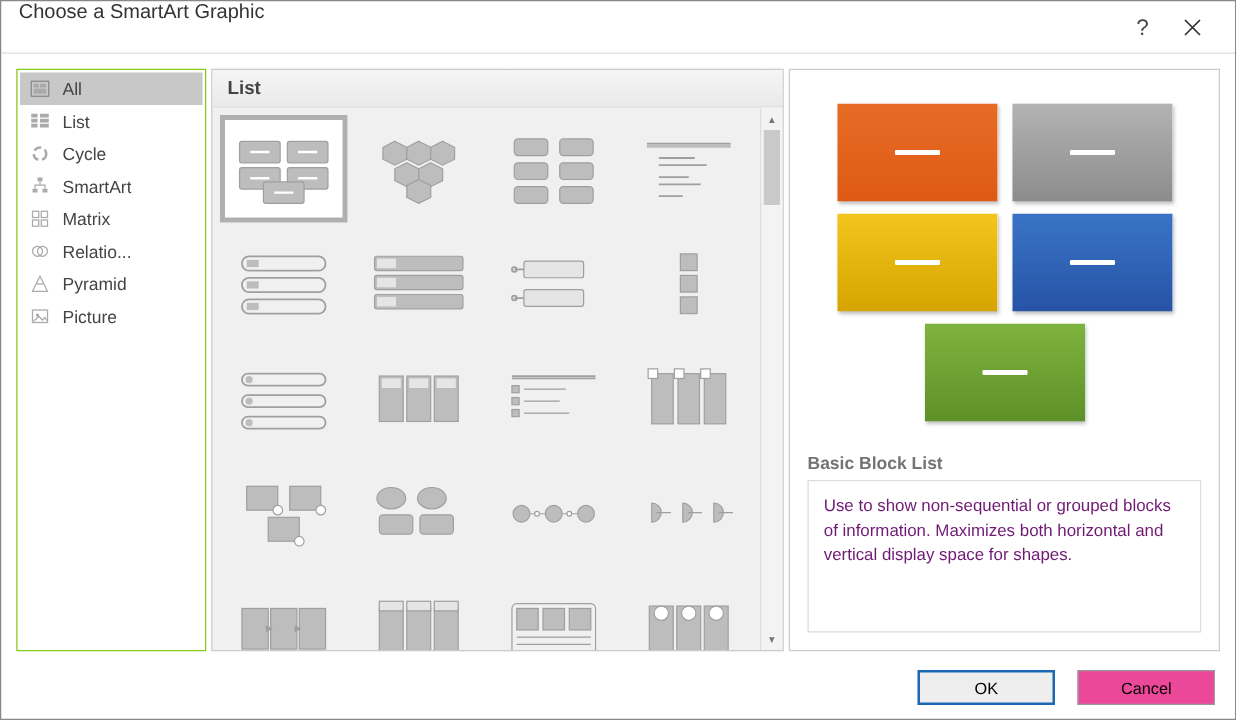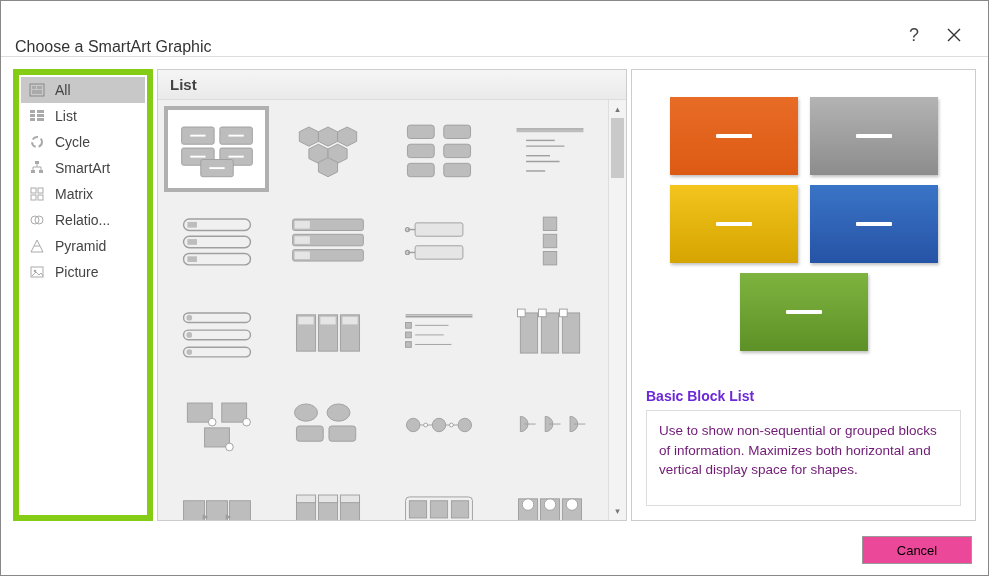--- a/index.html
+++ b/index.html
@@ -1,42 +1,42 @@
 <!DOCTYPE html>
 <html><head>
 <meta charset="utf-8">
 <style>
 * { box-sizing: border-box; margin: 0; padding: 0; font-family: "Segoe UI", Tahoma, sans-serif; font-size: 13px; }
 body { background: #fff; width: 989px; height: 576px; border: 1px solid #888; overflow: hidden; display: flex; flex-direction: column; }
-.titlebar { height: 56px; display: flex; align-items: flex-end; padding: 0 14px; border-bottom: 1px solid #ddd; }
+.titlebar { height: 42px; display: flex; align-items: flex-start; padding: 0 14px; border-bottom: 1px solid #ddd; }
 .titlebar .title { font-size: 16px; color: #333; flex: 1; }
 .titlebar .help, .titlebar .close { width: 40px; height: 42px; display: flex; align-items: center; justify-content: center; font-size: 18px; color: #444; cursor: pointer; }
 .titlebar .close svg { width: 14px; height: 14px; }
 .main { flex: 1; display: flex; padding: 12px 12px 4px 12px; gap: 4px; min-height: 0; }
-.catlist { width: 140px; border: 6px solid #84cc16; background: #fff; display: flex; flex-direction: column; padding: 2px; }
+.catlist { width: 152px; border: 1px solid #84cc16; background: #fff; display: flex; flex-direction: column; padding: 2px; }
 .cat-item { display: flex; align-items: center; gap: 10px; padding: 5px 8px; color: #444; cursor: pointer; white-space: nowrap; overflow: hidden; text-overflow: ellipsis; }
 .cat-item.selected { background: #c8c8c8; }
 .cat-item .cicon { width: 16px; height: 16px; display: flex; align-items: center; justify-content: center; color: #777; }
 .cat-item .clabel { overflow: hidden; text-overflow: ellipsis; font-size: 14px; }
 .gallery { flex: 1; border: 1px solid #ccc; background: #f0f0f0; display: flex; flex-direction: column; min-width: 0; }
 .gallery-header { padding: 6px 12px; font-weight: 600; font-size: 15px; color: #444; background: linear-gradient(#f5f5f5,#eaeaea); border-bottom: 1px solid #ddd;}
 .gallery-body { flex: 1; display: flex; min-height: 0; }
 .thumb-grid { flex: 1; overflow: hidden; padding: 6px 6px; display: grid; grid-template-columns: repeat(4, 1fr); grid-auto-rows: 86px; gap: 6px; }
 .thumb { background: #f0f0f0; display: flex; align-items: center; justify-content: center; cursor: pointer; position: relative; }
 .thumb.selected { border: 4px solid #b0b0b0; background: #fff; }
 .thumb svg { width: 86px; height: 66px; }
 .scrollbar { width: 18px; background: #f3f3f3; border-left: 1px solid #ddd; position: relative; }
 .scroll-arrow { height: 18px; display:flex; align-items:center; justify-content:center; color:#777; font-size:9px; cursor:pointer;}
 .scroll-thumb { position:absolute; top:18px; left:2px; right:2px; height:60px; background:#c9c9c9;}
 .preview { width: 345px; border: 1px solid #ccc; background: #fff; padding: 14px; display: flex; flex-direction: column; }
 .prev-canvas { flex:0 0 auto; height: 280px; display:flex; flex-direction:column; align-items:center; justify-content:center; gap:10px; }
 .prev-row { display:flex; gap:12px; }
 .prev-block { width:128px; height:78px; display:flex; align-items:center; justify-content:center; box-shadow: 1px 2px 3px rgba(0,0,0,.25);}
 .prev-block .dash { width:36px; height:4px; background:#fff; border-radius:1px;}
-.prev-title { font-weight:600; font-size:14px; color:#6d28d9; margin-top:24px; margin-bottom:6px;}
+.prev-title { font-weight:600; font-size:14px; color:#737373; margin-top:12px; margin-bottom:6px;}
 .prev-desc { border:1px solid #ddd; padding:10px 12px; font-size:13.5px; color:#701a75; line-height:1.45; flex:1;}
 .footer { height: 50px; display:flex; align-items:center; justify-content:flex-end; gap:18px; padding:0 16px;}
 .btn { width:110px; height:28px; border:1px solid #999; background:#ec4899; cursor:pointer; font-size:13px; }
 .btn.primary { border:2px solid #1a68b3; background:#eee;}
 </style>
 </head>
 <body>
 
 <div class="titlebar">
   <div class="title">Choose a SmartArt Graphic</div>
@@ -456,14 +456,15 @@
           </div>
       </div>
     </div>
     <div class="prev-title">Basic Block List</div>
     <div class="prev-desc">Use to show non-sequential or grouped blocks of information. Maximizes both horizontal and vertical display space for shapes.</div>
   </div>
 
 </div>
 
 <div class="footer">
+  <button class="btn primary">OK</button>
   <button class="btn">Cancel</button>
 </div>
 
 </body></html>

